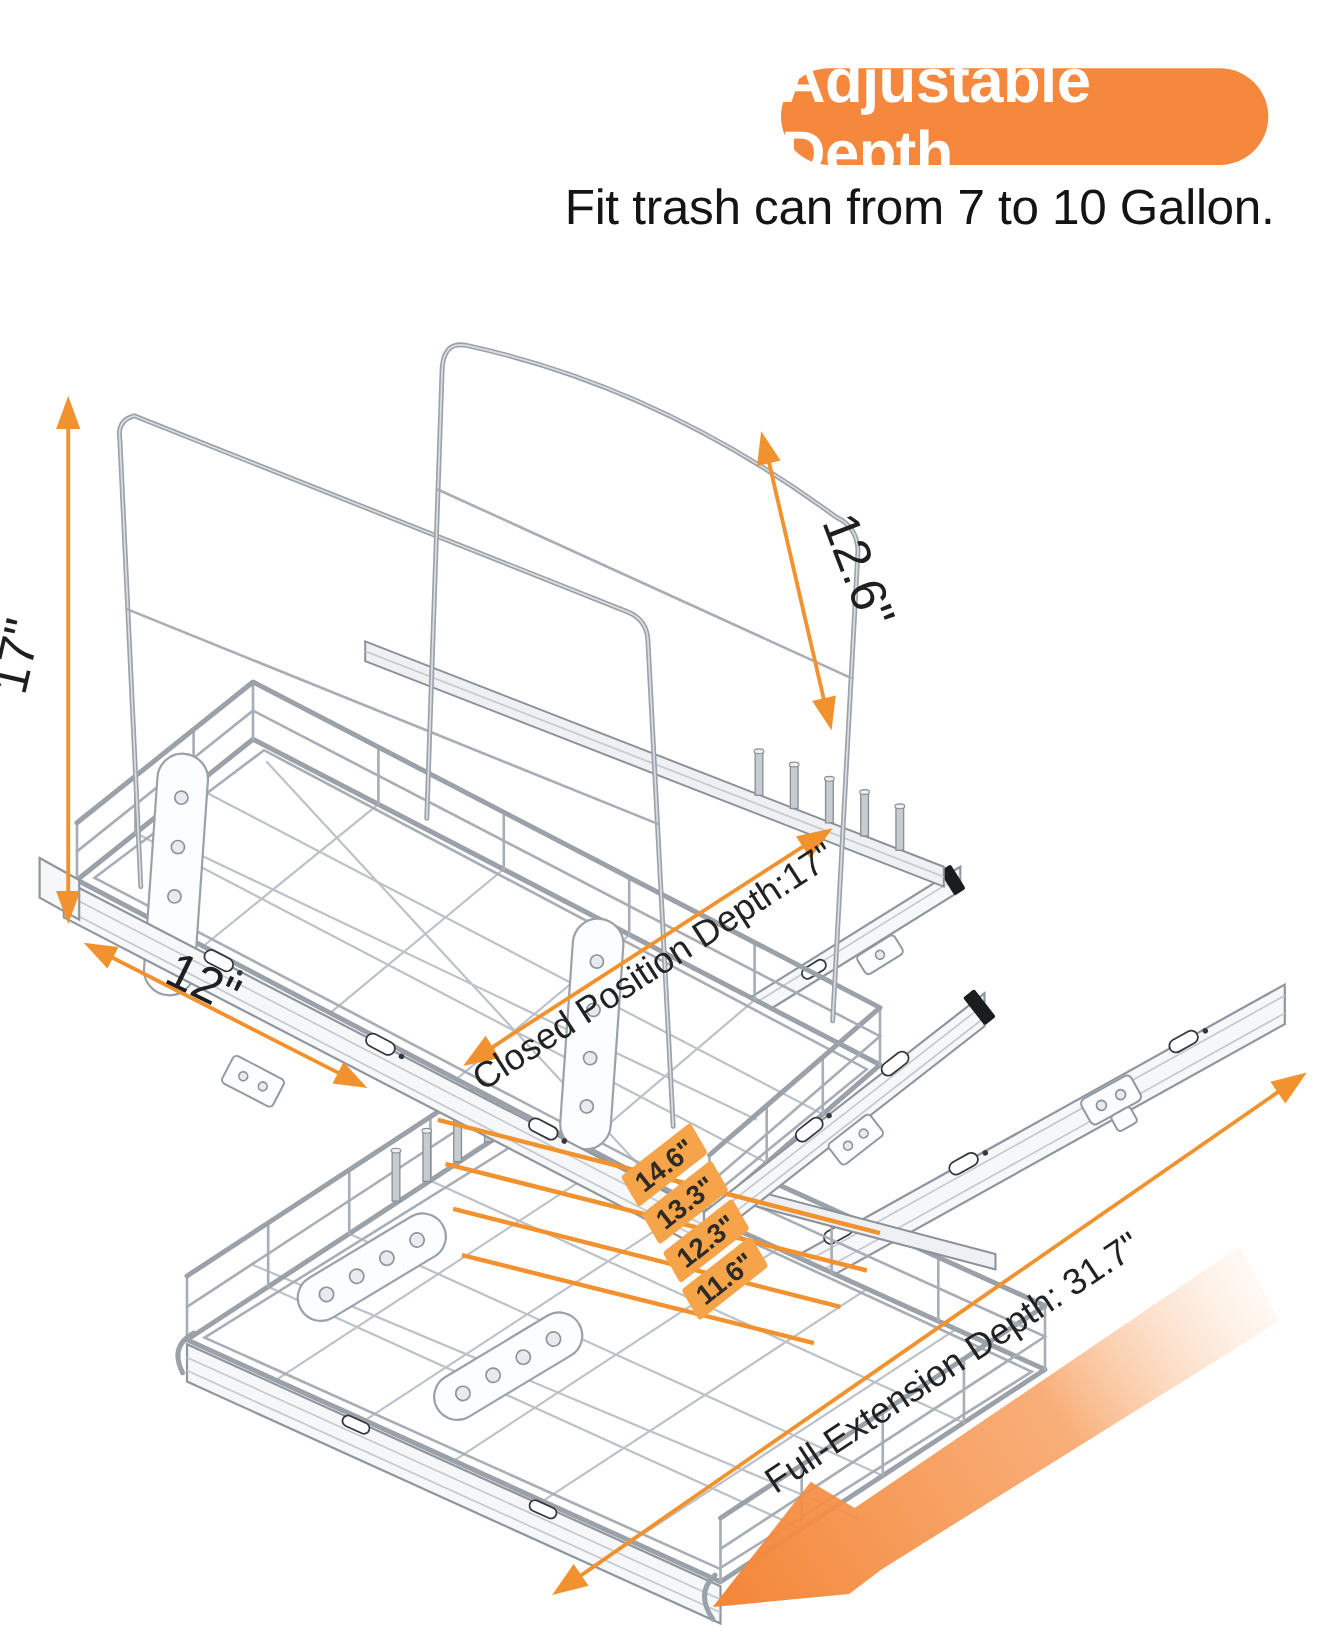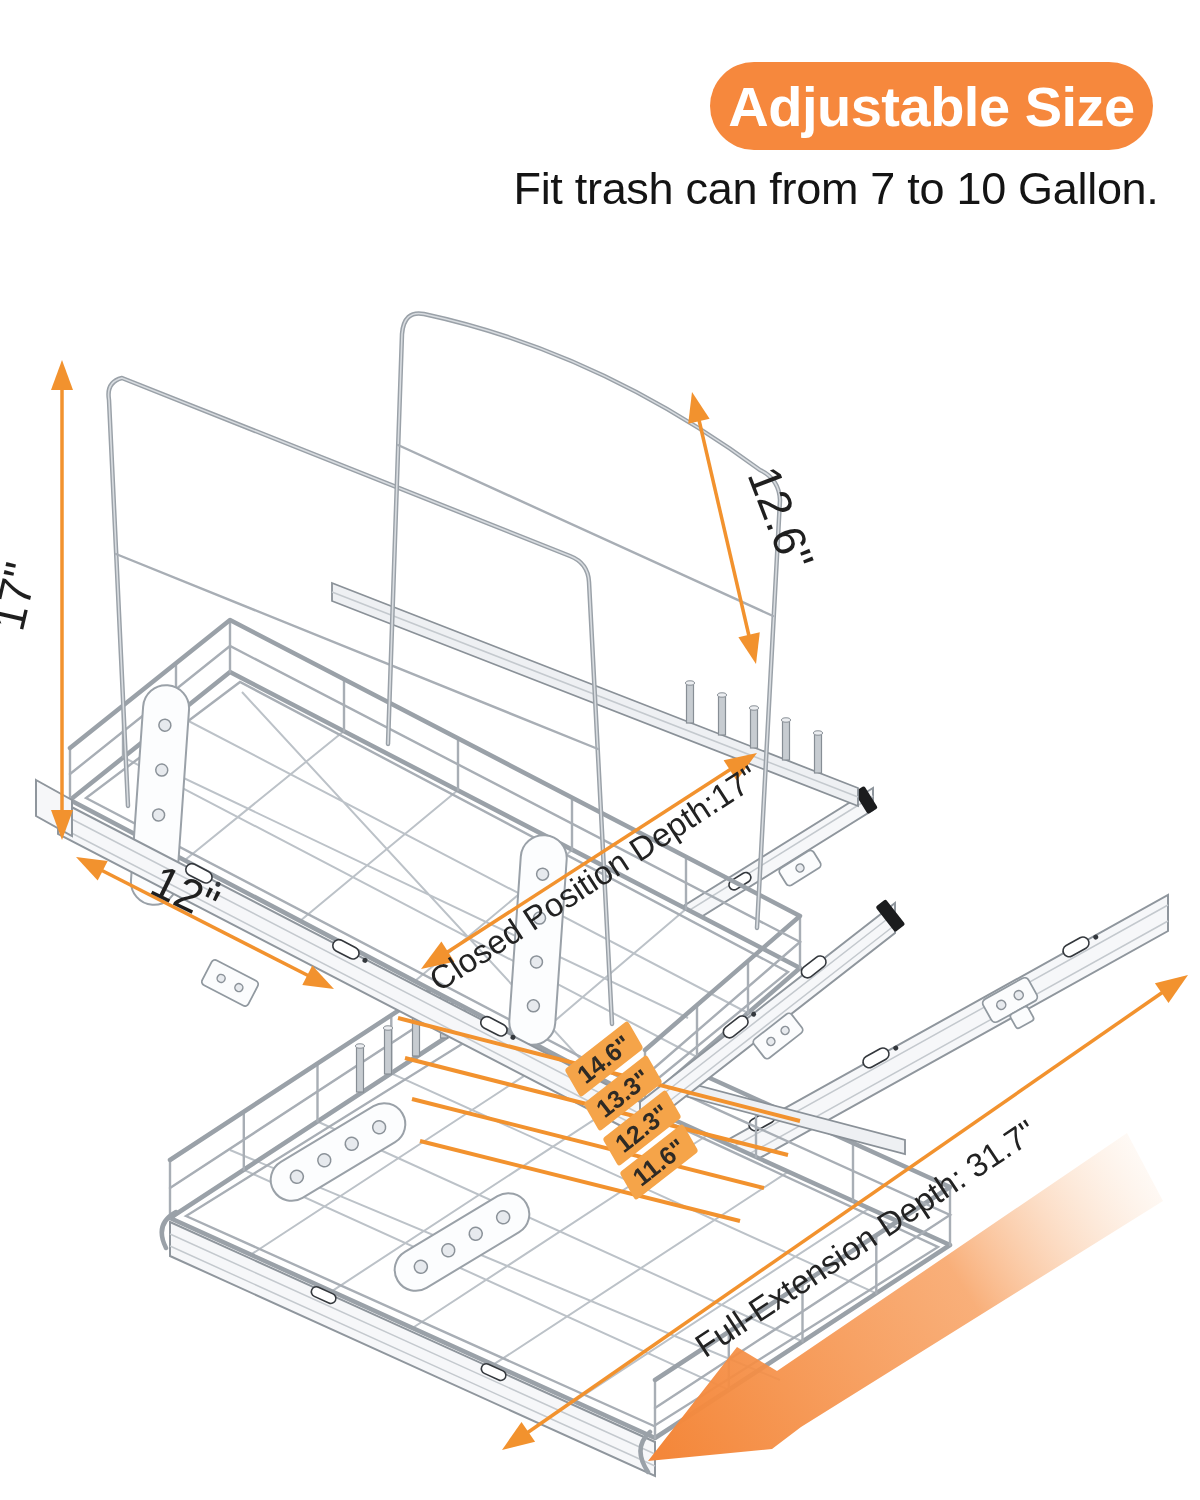--- a/index.html
+++ b/index.html
@@ -40,21 +40,21 @@
   .dim-label-sm{fill:#222222;font-size:33px;font-weight:500;}
   .chip-rect{fill:#F5A449;stroke:none;}
   .chip-text{fill:#2e2a25;font-size:25px;font-weight:bold;}
   .blackcap{fill:#1b1c1e;stroke:none;}
 </style>
 </head>
 <body>
 
 <div class="canvas">
 
-  <div class="badge">Adjustable Size</div>
+  <div class="badge">Adjustable Depth</div>
   <div class="subtitle">Fit trash can from 7 to 10 Gallon.</div>
 
   <svg width="1200" height="1500" viewBox="0 0 1200 1500">
 
     <defs>
       <linearGradient id="bigArrowGrad" gradientUnits="userSpaceOnUse" x1="660" y1="1450" x2="1140" y2="1140">
         <stop offset="0" stop-color="#F4873A" stop-opacity="1"></stop>
         <stop offset="0.6" stop-color="#F79B58" stop-opacity="0.8"></stop>
         <stop offset="1" stop-color="#FBD9BC" stop-opacity="0.12"></stop>
       </linearGradient>

